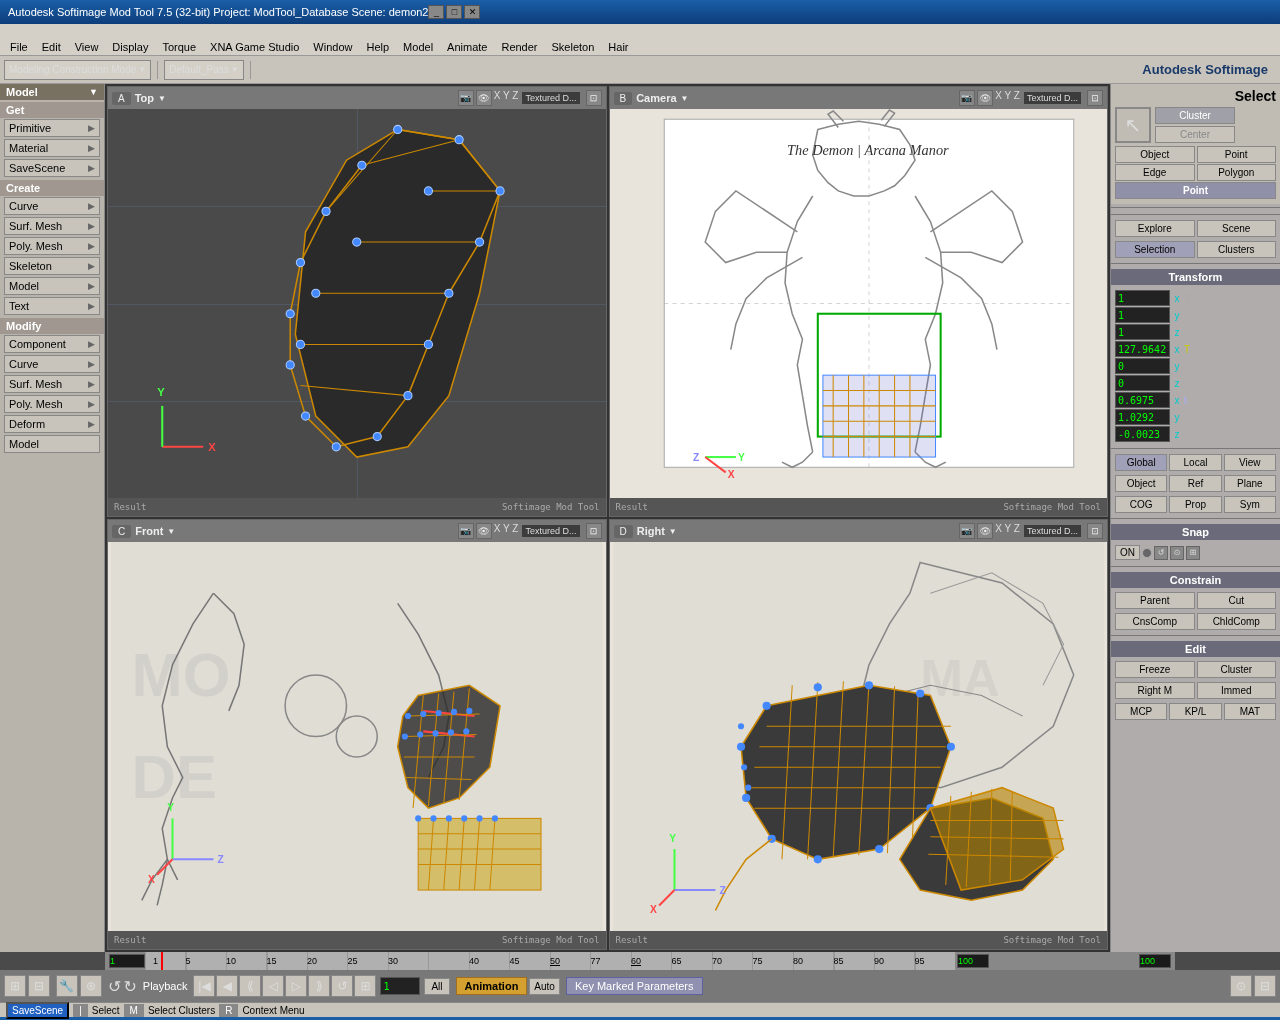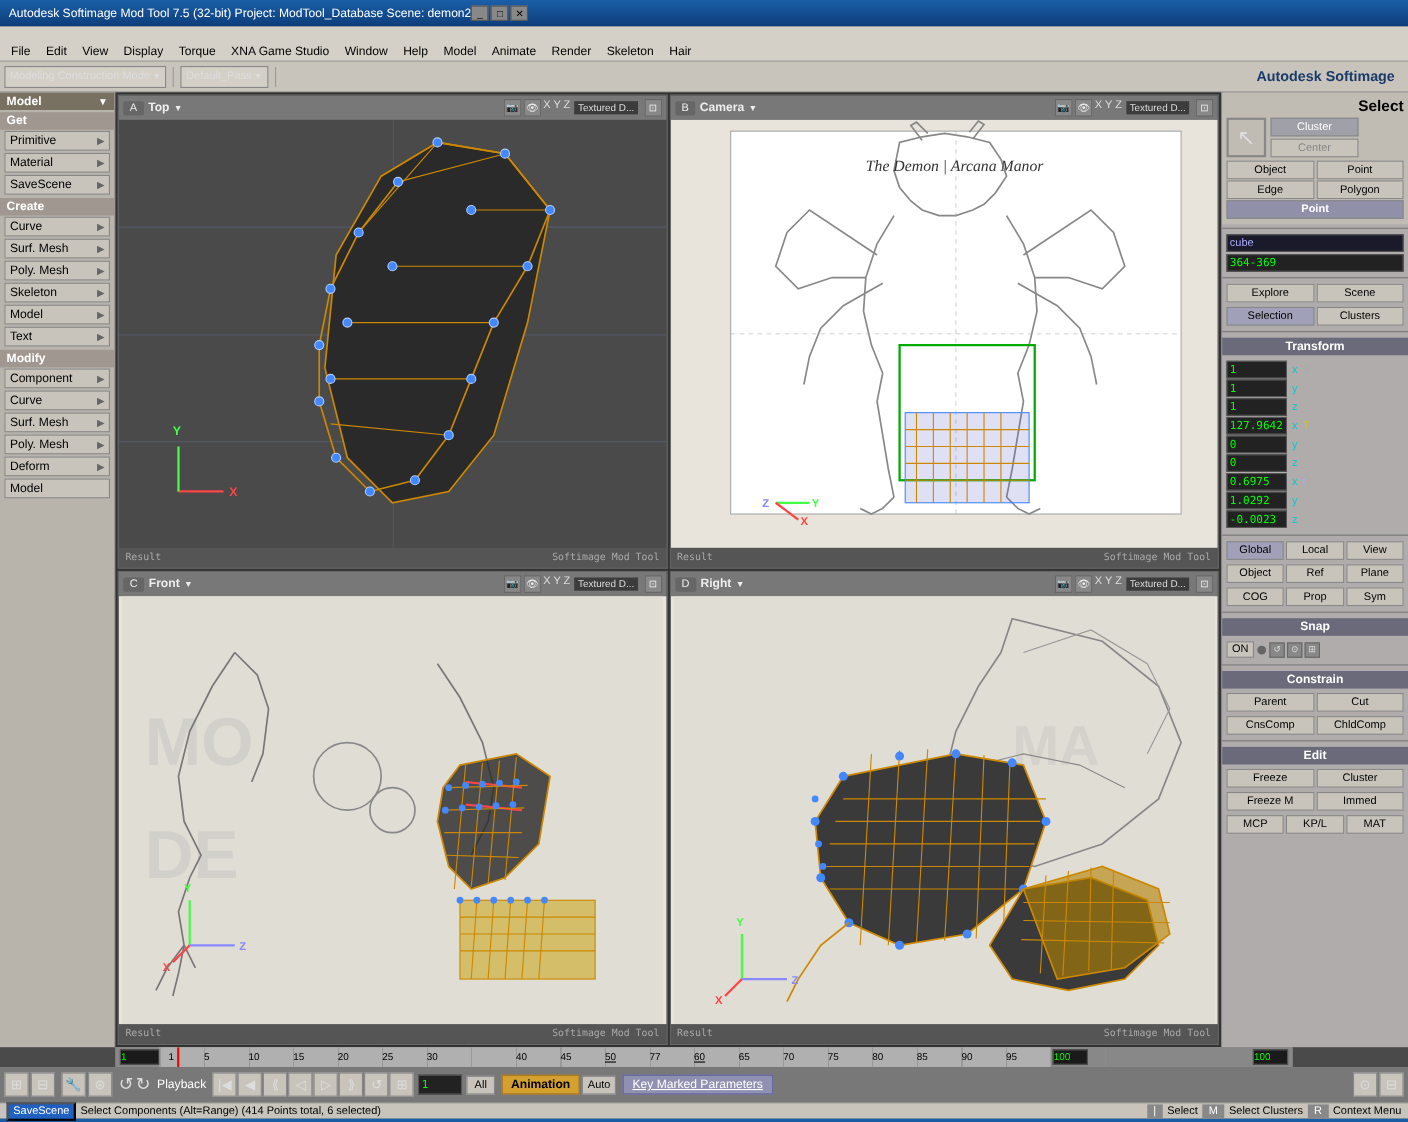--- a/index.html
+++ b/index.html
@@ -566,24 +566,20 @@
         <button class="right-btn">Edge</button>
         <button class="right-btn">Polygon</button>
       </div>
       <div class="right-btn-row">
         <button class="right-btn wide" style="width:100%;">Point</button>
       </div>
     </div>
 
     <div class="right-divider"></div>
 
-    <div class="right-panel-section">
-      <input class="right-text-input" value="cube" style="">
-      <input class="right-input" value="364-369" style="margin-top: 2px;">
-    </div>
 
     <div class="right-divider"></div>
 
     <div class="right-btn-row" style="padding: 1px 4px;">
       <button class="right-btn">Explore</button>
       <button class="right-btn">Scene</button>
     </div>
 
     <div class="right-btn-row" style="padding: 1px 4px;">
       <button class="right-btn active">Selection</button>
@@ -681,21 +677,21 @@
     </div>
 
     <div class="right-divider"></div>
 
     <div class="right-section-title">Edit</div>
     <div class="right-btn-row" style="padding:1px 4px;">
       <button class="right-btn">Freeze</button>
       <button class="right-btn">Cluster</button>
     </div>
     <div class="right-btn-row" style="padding:1px 4px;">
-      <button class="right-btn">Freeze M</button>
+      <button class="right-btn">Right M</button>
       <button class="right-btn">Immed</button>
     </div>
     <div class="right-btn-row" style="padding:1px 4px;">
       <button class="right-btn">MCP</button>
       <button class="right-btn">KP/L</button>
       <button class="right-btn">MAT</button>
     </div>
 
   </div>
 </div>
@@ -765,31 +761,30 @@
     <div class="playback-btn">↺</div>
     <div class="playback-btn">⊞</div>
   </div>
 
   <input class="bottom-input" value="1" style="margin: 0px 2px;">
   <button style="background:#c8c4bc; border:1px solid #888; padding:2px 6px; font-size:10px; cursor:pointer;">All</button>
 
   <button class="animation-btn" style="margin-left:4px;">Animation</button>
   <button class="auto-btn">Auto</button>
 
-  <button class="key-marked-btn" style="margin-left:4px;text-decoration:underline;">Key Marked Parameters</button>
+  <button class="key-marked-btn" style="margin-left:4px;">Key Marked Parameters</button>
 
   <div style="margin-left:auto; display:flex; gap:2px; align-items:center;">
     <div class="bottom-btn">⊙</div>
     <div class="bottom-btn">⊟</div>
   </div>
 </div>
 
 <div id="status-bar" style="height:15px; background:#c8c4bc; display:flex; align-items:center; padding:0 6px; gap:4px; font-size:10px; color:#000; border-top:1px solid #888;">
   <button class="save-scene-btn">SaveScene</button>
-  <span style="flex:1;">Select Components (Alt=Range) (414 Points total, 6 selected)</span>
   <span style="background:#888; color:#fff; padding:1px 6px;">|</span>
   <span>Select</span>
   <span style="background:#888; color:#fff; padding:1px 6px;">M</span>
   <span>Select Clusters</span>
   <span style="background:#888; color:#fff; padding:1px 6px;">R</span>
   <span>Context Menu</span>
 </div>
 
 <div id="taskbar" style="height:30px; background:linear-gradient(to bottom, #1a5fa8, #0d3d7a); display:flex; align-items:center; padding:0 4px; gap:2px;">
   <button class="taskbar-start">start</button>

